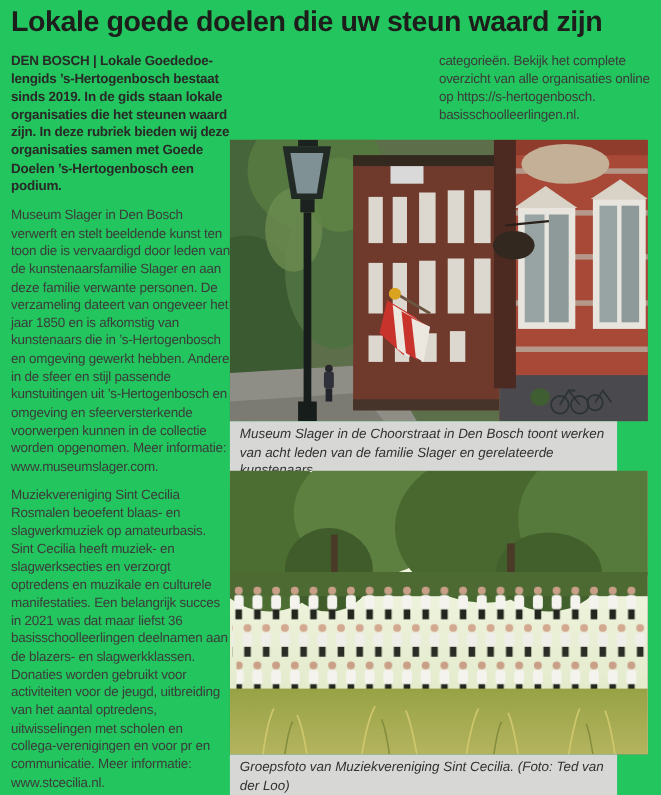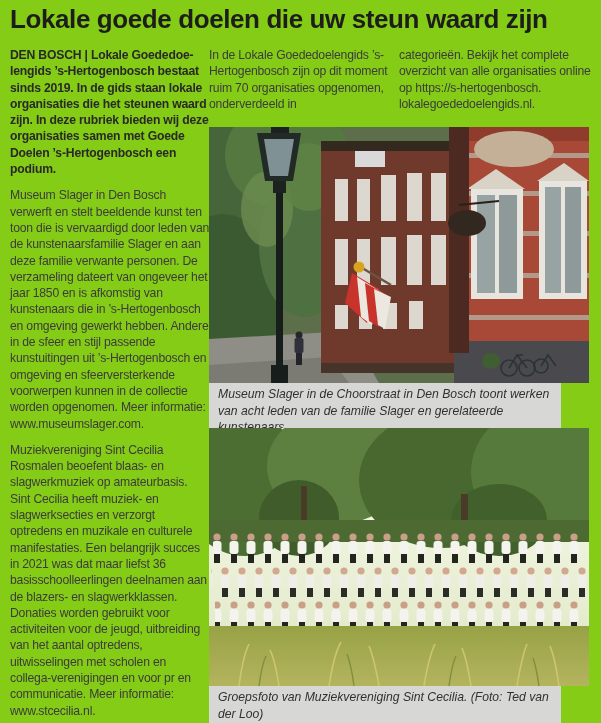--- a/index.html
+++ b/index.html
@@ -1,18 +1,18 @@
 <!DOCTYPE html>
 <html><head>
 <meta charset="utf-8">
 <style>
   html, body { margin:0; padding:0; background:#ffffff; }
   #page {
     position:relative; width:601px; height:723px; margin:0 auto;
-    background:#84cc16; overflow:hidden;
+    background:#22c55e; overflow:hidden;
     font-family:"Liberation Sans", sans-serif; color:#3c3c3b;
   }
   .headline {
     position:absolute; left:10px; top:2px; margin:0; width:585px;
     font-size:26px; line-height:34px; font-weight:700;
     letter-spacing:-0.4px; color:#1d1d1b;
   }
   .col {
     position:absolute; top:47px;
     font-size:12.2px; line-height:16.3px; letter-spacing:-0.2px;
@@ -44,26 +44,23 @@
 <div id="page">
 
   <h1 class="headline">Lokale goede doelen die uw steun waard zijn</h1>
 
   <div class="col col-1">
     <p class="intro">DEN BOSCH | Lokale Goededoe­lengids ’s-Hertogenbosch bestaat sinds 2019. In de gids staan lokale organisaties die het steunen waard zijn. In deze rubriek bieden wij deze organisaties samen met Goede Doelen ’s-Hertogenbosch een podium.</p>
     <p>Museum Slager in Den Bosch verwerft en stelt beeldende kunst ten toon die is vervaardigd door leden van de kunstenaarsfamilie Slager en aan deze familie verwante personen. De verzameling dateert van ongeveer het jaar 1850 en is afkomstig van kunstenaars die in ’s-Hertogenbosch en omgeving gewerkt hebben. Andere in de sfeer en stijl passende kunstuitingen uit ’s-Hertogenbosch en omgeving en sfeerversterkende voorwerpen kunnen in de collectie worden opgenomen. Meer informatie: www.museumslager.com.</p>
     <p>Muziekvereniging Sint Cecilia Rosmalen beoefent blaas- en slagwerkmuziek op amateurbasis. Sint Cecilia heeft muziek- en slagwerksecties en verzorgt optredens en muzikale en culturele manifestaties. Een belangrijk succes in 2021 was dat maar liefst 36 basisschoolleerlingen deelnamen aan de blazers- en slagwerkklassen. Donaties worden gebruikt voor activiteiten voor de jeugd, uitbrei­ding van het aantal optredens, uitwisselingen met scholen en collega-verenigingen en voor pr en communicatie. Meer informatie: www.stcecilia.nl.</p>
   </div>
 
-  <div class="col col-2">
-    <p>In de Lokale Goededoelengids ’s-Hertogenbosch zijn op dit moment ruim 70 organisaties opgenomen, onderverdeeld in</p>
-  </div>
 
   <div class="col col-3">
-    <p>categorieën. Bekijk het complete overzicht van alle organisaties online op https://s-hertogenbosch.​lokalegoededoelengids.nl.</p>
+    <p>categorieën. Bekijk het complete overzicht van alle organisaties online op https://s-hertogenbosch.​basisschoolleerlingen.nl.</p>
   </div>
 
   <div class="photo photo-museum">
     <svg width="380" height="256" viewBox="0 0 380 256">
       <rect width="380" height="256" fill="#5c6e4a"></rect>
       <g>
         <ellipse cx="28" cy="70" rx="78" ry="98" fill="#47653a"></ellipse>
         <ellipse cx="78" cy="28" rx="62" ry="55" fill="#557740"></ellipse>
         <ellipse cx="14" cy="172" rx="58" ry="85" fill="#3c5a31"></ellipse>
         <ellipse cx="96" cy="118" rx="46" ry="72" fill="#4f7040"></ellipse>

